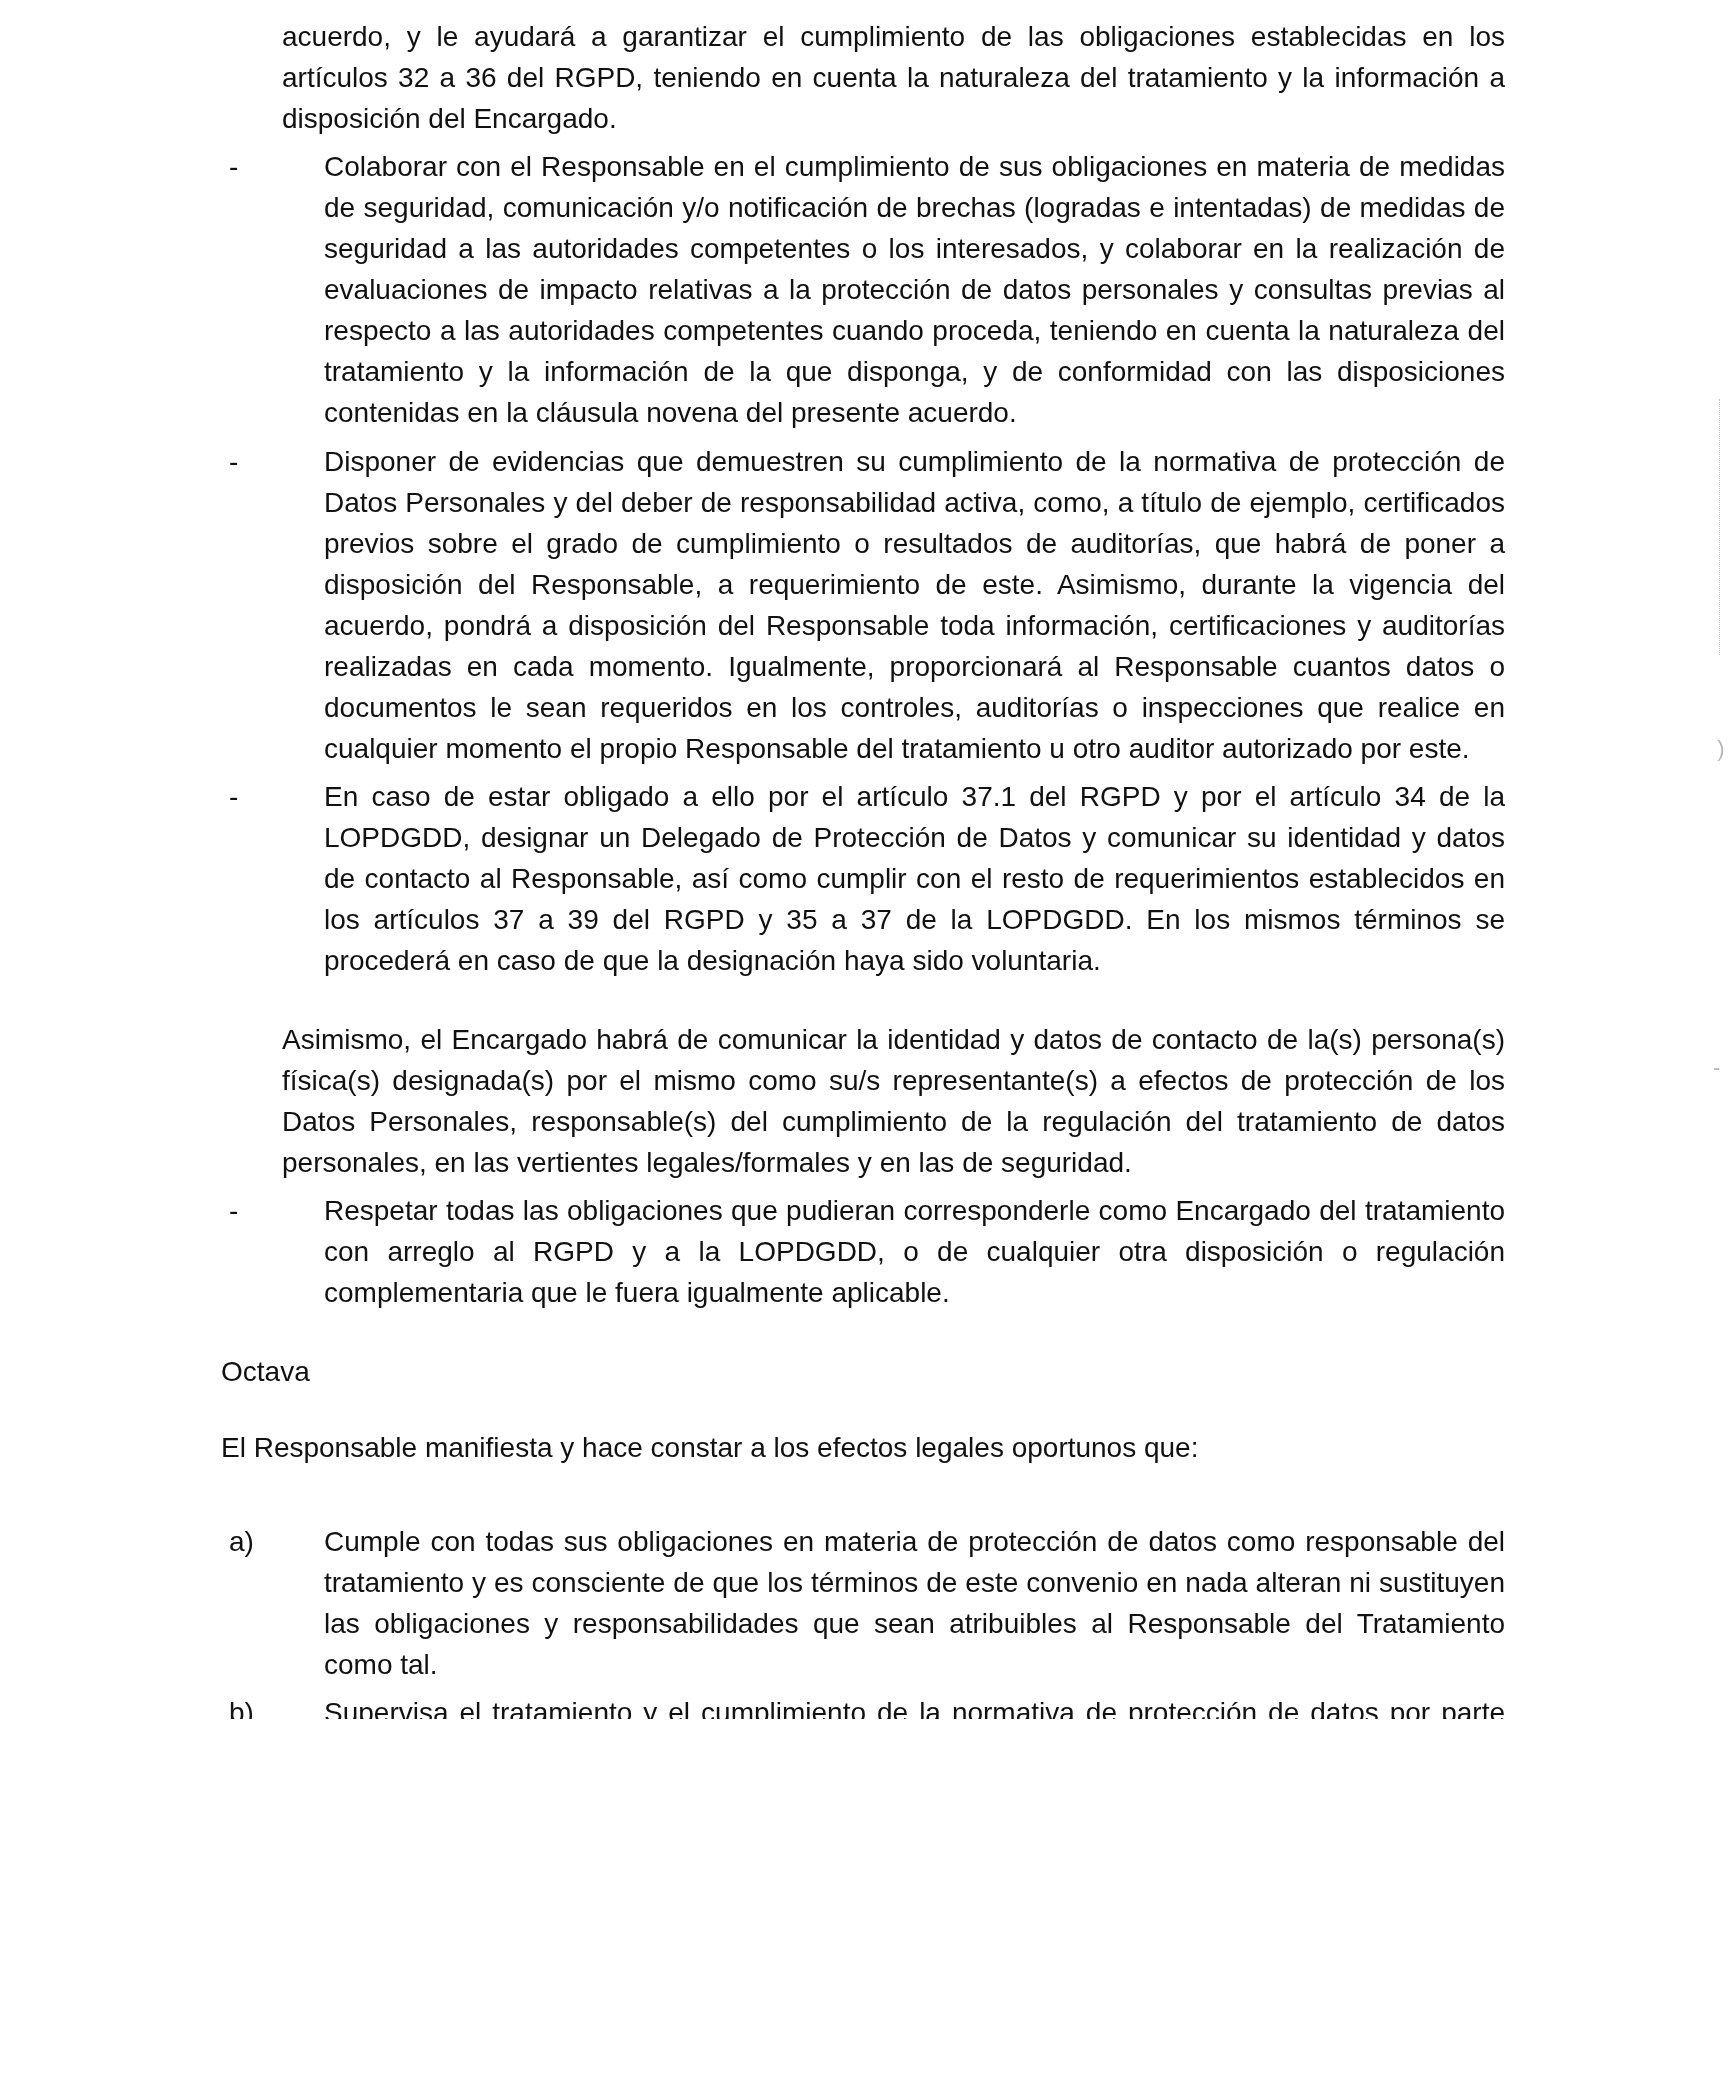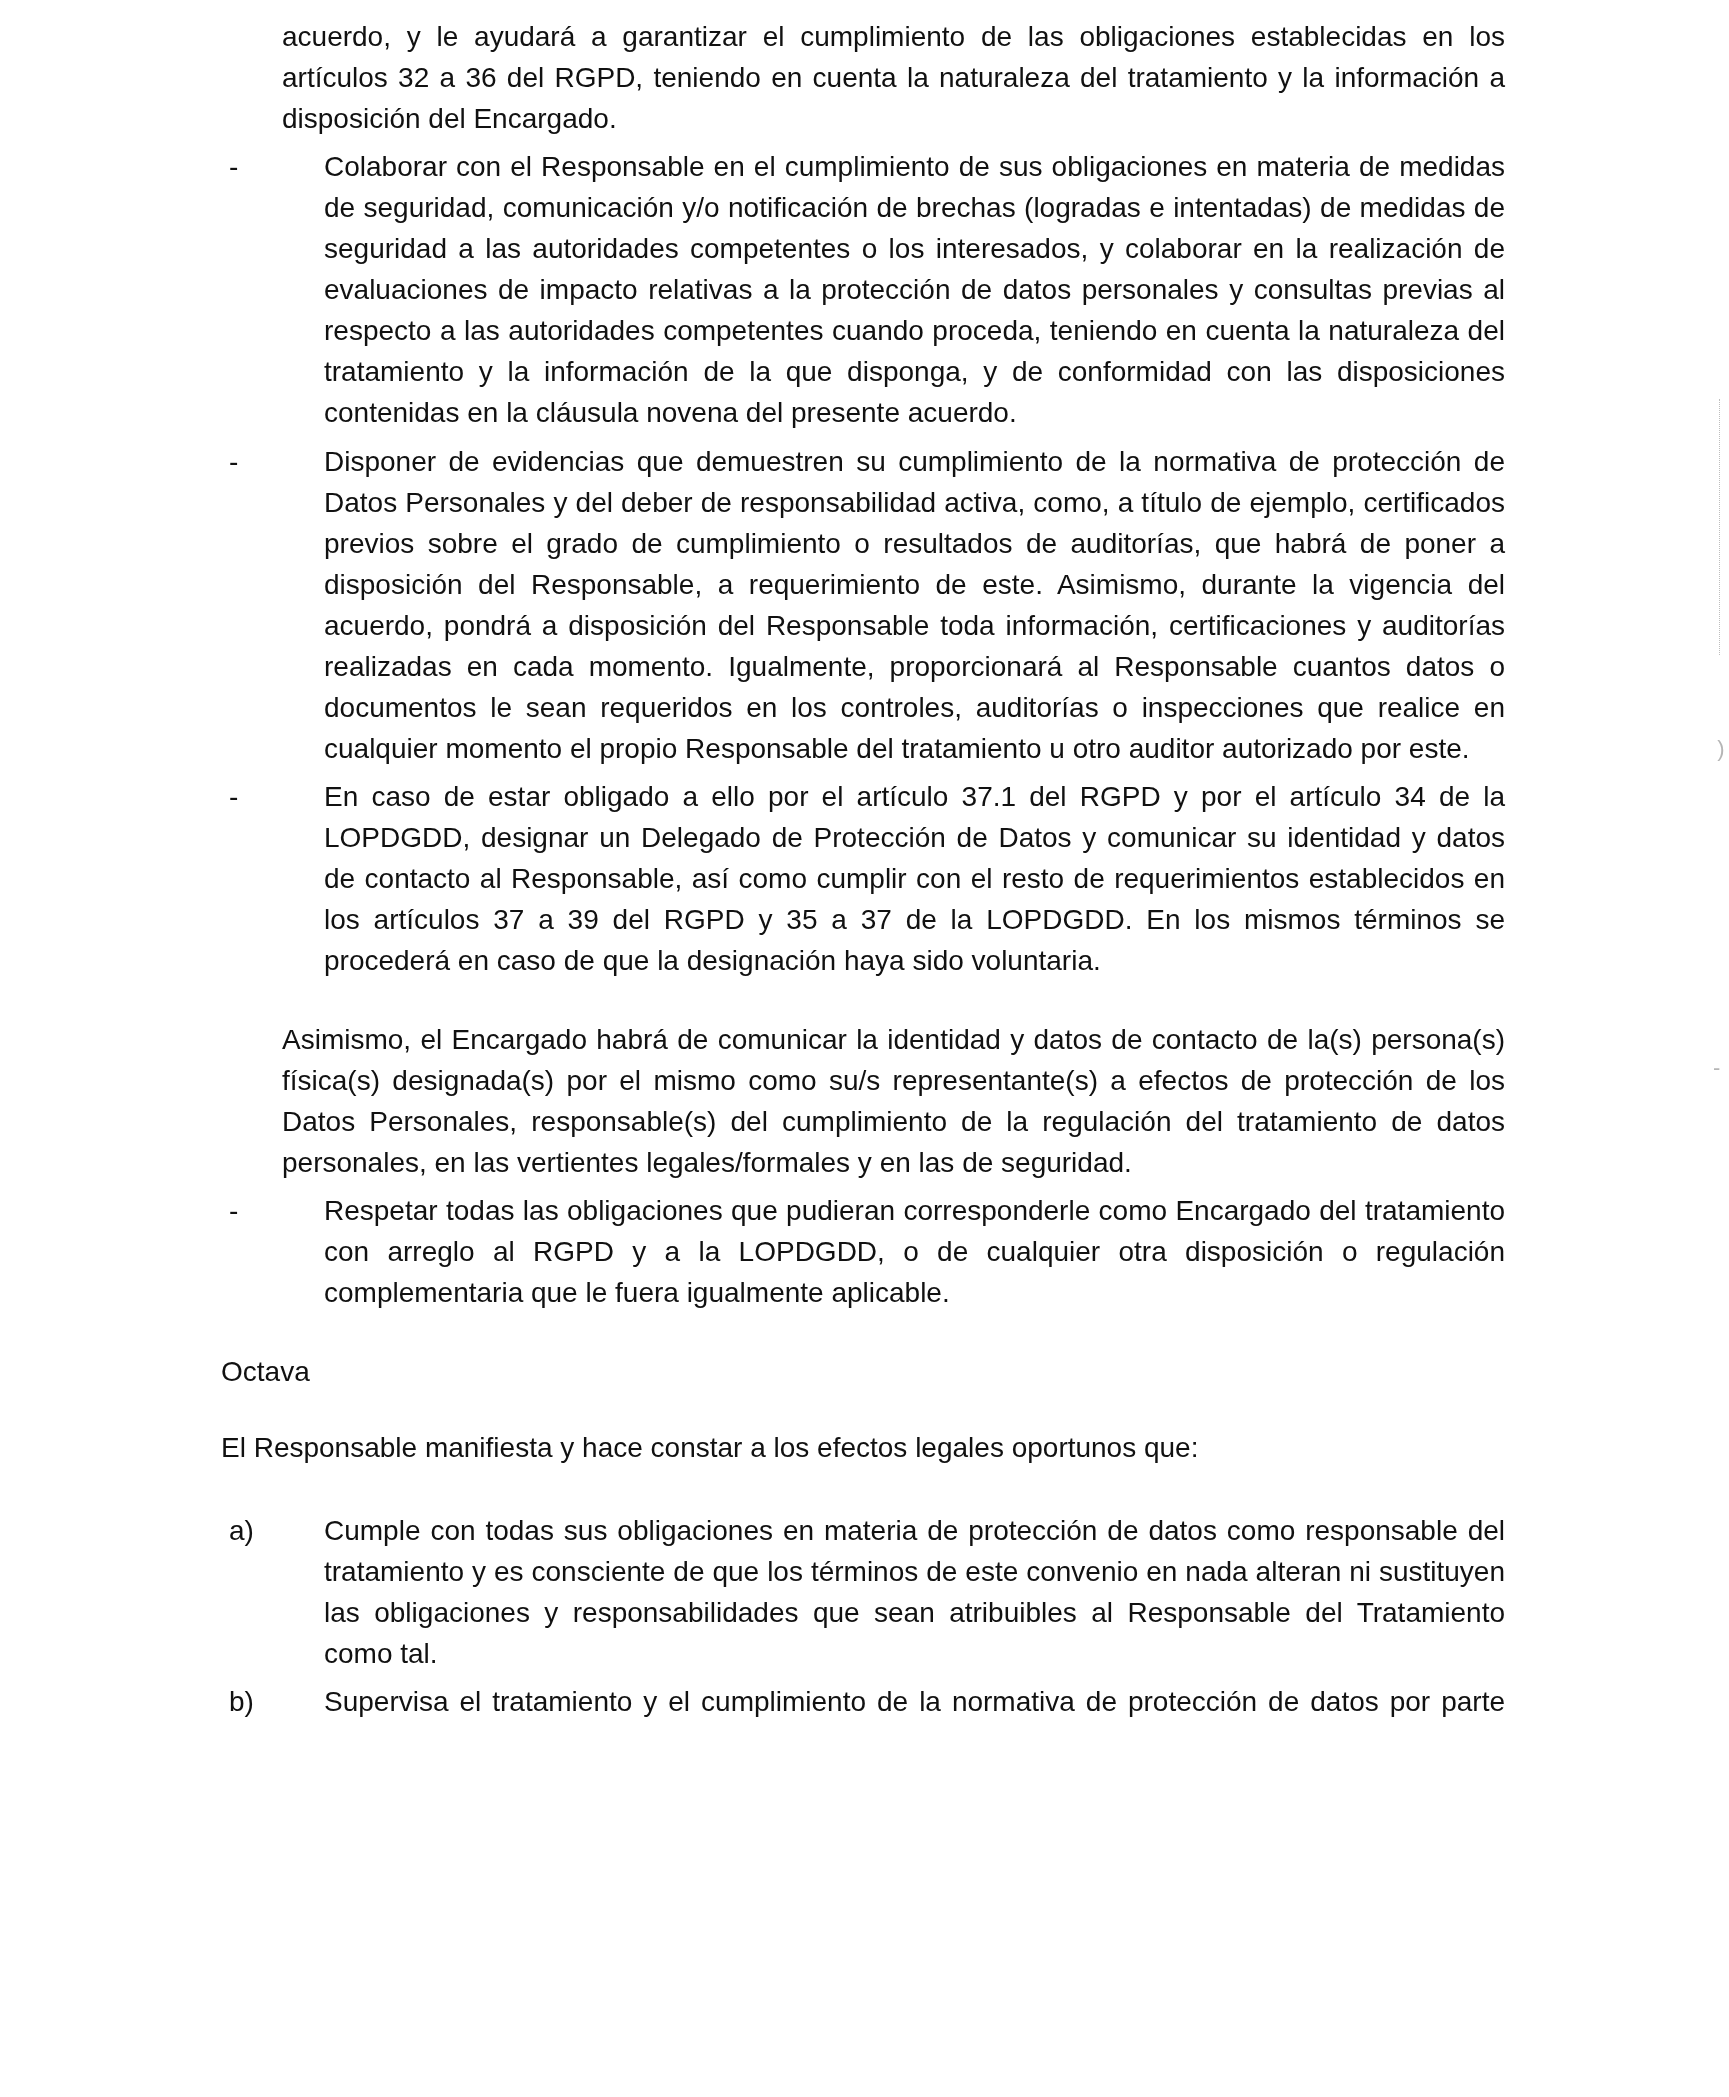--- a/index.html
+++ b/index.html
@@ -36,21 +36,21 @@
   .row-text {
     flex: 1;
     text-align: justify;
     margin-left: 42px;
   }
   .bold { font-weight: normal; }
   .italic { font-style: italic; }
 
   .mb10 { margin-bottom: 7.3px; }
   .mb44 { margin-bottom: 32px; }
-  .mb46 { margin-bottom: 42px; }
+  .mb46 { margin-bottom: 53px; }
   .mb48 { margin-bottom: 35px; }
   .mb50 { margin-bottom: 37px; }
   .mb52 { margin-bottom: 38px; }
   .mb0  { margin-bottom: 0; }
 
   
   .artifact {
     position: absolute;
     color: #8f8f8f;
     opacity: 0.65;

